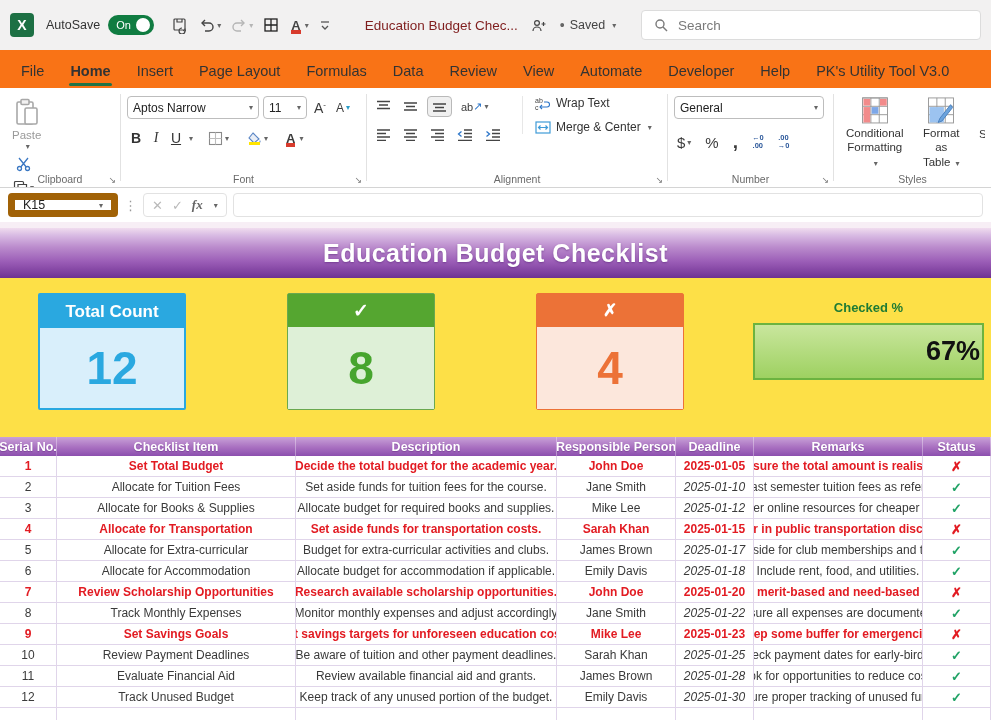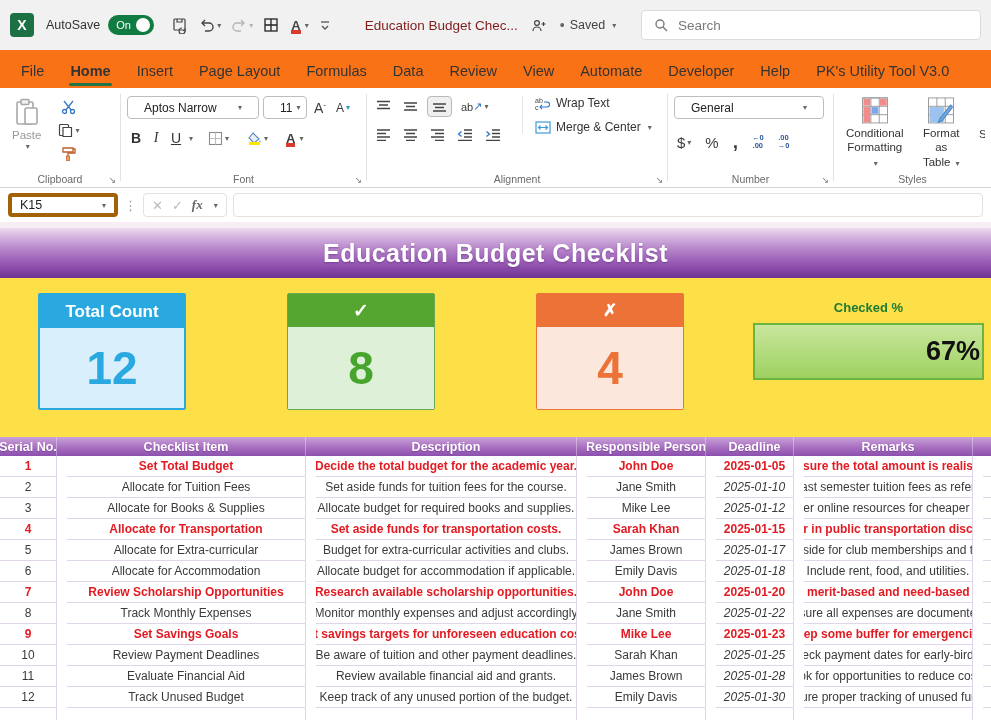--- a/index.html
+++ b/index.html
@@ -35,36 +35,36 @@
   .rgroup { position:relative; display:flex; flex-direction:column; padding:8px 6px 18px; }
   .rsep { width:1px; background:#e2e2e2; margin:6px 0; }
   .glabel { position:absolute; bottom:2px; left:0; right:0; text-align:center; font-size:10.5px; color:#6a6a6a; }
   .launcher { position:absolute; bottom:2px; right:4px; font-size:9px; color:#7a7a7a; }
   .icbtn { display:inline-flex; align-items:center; justify-content:center; padding:2px 3px; border-radius:3px; color:#3b3b3b; }
   .rrow { display:flex; align-items:center; gap:4px; }
   
   .paste { display:flex; flex-direction:column; align-items:center; color:#9a9a9a; font-size:11.5px; gap:1px; padding:0 6px; }
   .cb-col { display:flex; flex-direction:column; gap:4px; justify-content:center; margin-left:4px; }
   
-  .combo { border:1px solid #bdbdbd; border-radius:4px; height:23px; display:flex; align-items:center; font-size:12px; color:#222; padding:0 16px; background:#fff; gap:4px; }
+  .combo { border:1px solid #bdbdbd; border-radius:4px; height:23px; display:flex; align-items:center; font-size:12px; color:#222; padding:0 5px; background:#fff; gap:4px; }
   .combo .chev { margin-left:auto; }
   .bih { font-size:14px; width:18px; text-align:center; color:#333; }
   .ucolor { position:relative; }
   .ucolor::after { content:""; position:absolute; left:2px; right:2px; bottom:-1px; height:3.5px; background:var(--bar,#ffeb3b); }
   
   .wrapbtn { display:flex; align-items:center; gap:5px; font-size:12px; color:#333; }
   
   .numicons { display:flex; align-items:center; gap:8px; font-size:14px; color:#333; }
   .decico { font-size:7.5px; line-height:1.1; color:#2b579a; text-align:center; font-weight:700; }
   
   .stylebtn { display:flex; flex-direction:column; align-items:center; font-size:11.5px; color:#333; line-height:1.25; text-align:center; gap:1px; padding:0 6px; }
 
   
   .formulabar { height:34px; background:#fff; display:flex; align-items:center; padding:4px 8px; gap:6px; flex:0 0 auto; }
-  .namebox { width:110px; height:24px; border:4px solid #a16207; border-radius:4px; display:flex; align-items:center; padding:0 8px; font-size:12.5px; color:#222; }
+  .namebox { width:110px; height:24px; border:7px solid #a16207; border-radius:4px; display:flex; align-items:center; padding:0 8px; font-size:12.5px; color:#222; }
   .vdots { color:#999; font-size:13px; }
   .fxgrp { display:flex; align-items:center; gap:9px; border:1px solid #e2e2e2; border-radius:4px; height:24px; padding:0 8px; color:#b9b9b9; font-size:13px; }
   .fx { font-style:italic; font-family:"Liberation Serif", serif; color:#666; font-weight:700; }
   .fbar-input { flex:1; height:24px; border:1px solid #e2e2e2; border-radius:4px; background:#fff; }
   .sheetstrip { height:6px; background:#f7eef5; flex:0 0 auto; }
 
   
   .banner { height:50px; flex:0 0 auto; background:linear-gradient(180deg,#f0dcee 0%,#d9bce4 14%,#bb8ccd 38%,#9a5cb6 68%,#7d3f9e 90%,#6e3292 100%); display:flex; align-items:center; justify-content:center; }
   .banner h1 { color:#fff; font-size:25px; letter-spacing:.5px; text-shadow:0 1px 2px rgba(90,40,120,.55); }
 
@@ -82,21 +82,21 @@
   .card-x { left:536px; border:1px solid #ec7237; }
   .card-x .chead { background:#ec7237; font-size:17px; }
   .card-x .cbody { background:#fce7dc; color:#ec7237; }
   .pct-title { position:absolute; top:22px; left:753px; width:231px; text-align:center; color:#1e7b34; font-weight:700; font-size:13px; }
   .pct-bar { position:absolute; top:45px; left:753px; width:231px; height:57px; background:#fff; border:2px solid #6cb33f; }
   .pct-fill { height:100%; background:linear-gradient(180deg,#c9e69d,#9ed161); display:flex; align-items:center; justify-content:flex-end; }
   .pct-text { color:#111; font-weight:800; font-size:27px; padding-right:2px; font-family:"Liberation Sans", sans-serif; }
 
   
   .sheet-table { position:absolute; top:159px; left:0; width:991px; bottom:0; overflow:hidden; background:#fff; }
-  .trow { display:grid; grid-template-columns:57px 239px 261px 119px 78px 169px 68px;gap:10px; }
+  .trow { display:grid; grid-template-columns:57px 239px 261px 119px 78px 169px 68px; }
   .thead { height:19px; background:linear-gradient(180deg,#c9a2d8 0%,#a86fc0 55%,#8c4fae 100%); }
   .thead .hcell { color:#fff; font-weight:700; font-size:12.5px; display:flex; align-items:center; justify-content:center; border-right:1px solid rgba(255,255,255,.35); white-space:nowrap; overflow:hidden; text-shadow:0 1px 1px rgba(80,30,110,.4); }
   .drow { height:21px; background:#fff; }
   .cell { font-size:12px; color:#3a3a3a; display:flex; align-items:center; justify-content:center; border-right:1px solid #e0d5ea; border-bottom:1px solid #e0d5ea; white-space:nowrap; overflow:hidden; padding:0 2px; }
   .cell.deadline { font-style:italic; }
   .drow.alert .cell { color:#e21b22; font-weight:700; }
   .drow.alert .cell.deadline { font-style:normal; }
   .st-ok { color:#21a366 !important; font-weight:700 !important; font-size:13px; }
   .st-bad { color:#e21b22 !important; font-weight:800 !important; font-size:13px; }
 
@@ -187,21 +187,21 @@
       <span class="mtab">View</span>
       <span class="mtab">Automate</span>
       <span class="mtab">Developer</span>
       <span class="mtab">Help</span>
       <span class="mtab">PK's Utility Tool V3.0</span>
     </div>
 
   <div class="ribbon">
 
     <div class="rgroup" style="width:120px">
-      <div class="rrow" style="align-items:flex-start; margin-top:2px;">
+      <div class="rrow" style="align-items:flex-start; margin-top:2px;flex-direction:column;">
         <div class="paste">
           <svg class="i" width="26" height="30" viewBox="0 0 26 30" fill="none" stroke="#a8a8a8" stroke-width="1.6">
               <rect x="3" y="4" width="16" height="22" rx="1.5"></rect>
               <rect x="7" y="1.5" width="8" height="5" rx="1" fill="#f2f1f1"></rect>
               <rect x="11" y="10" width="12" height="16" rx="1.5" fill="#fff"></rect>
             </svg>
           <span>Paste</span>
           <span class="chev">▾</span>
         </div>
         <div class="cb-col">

